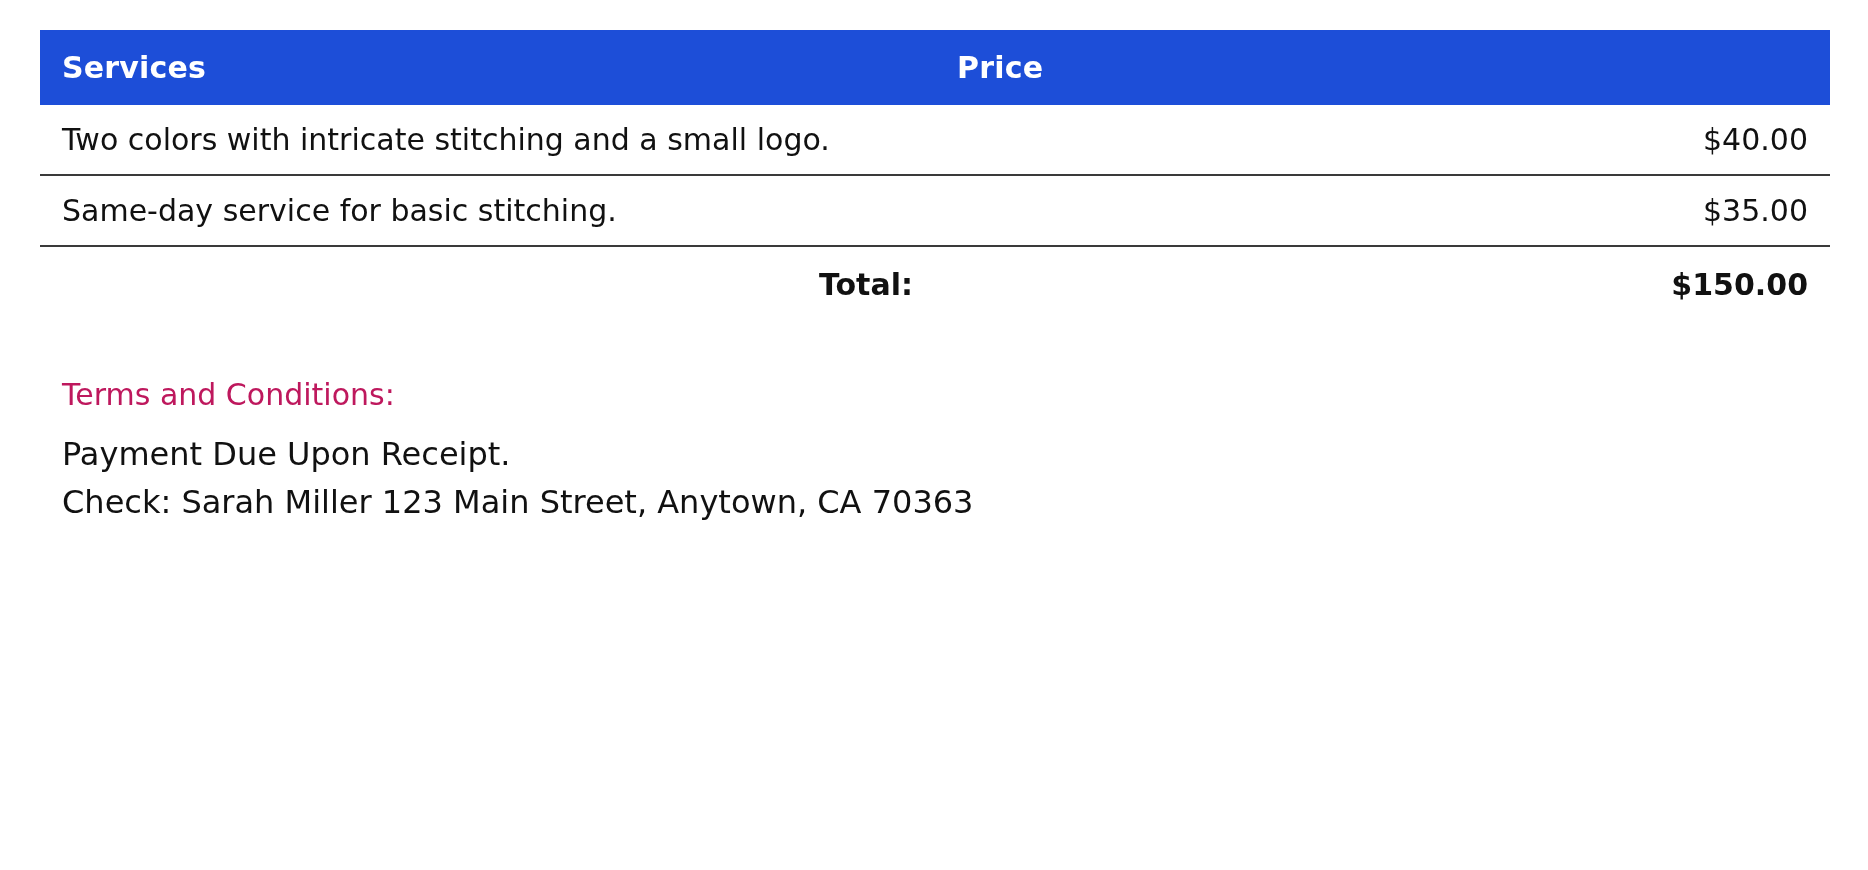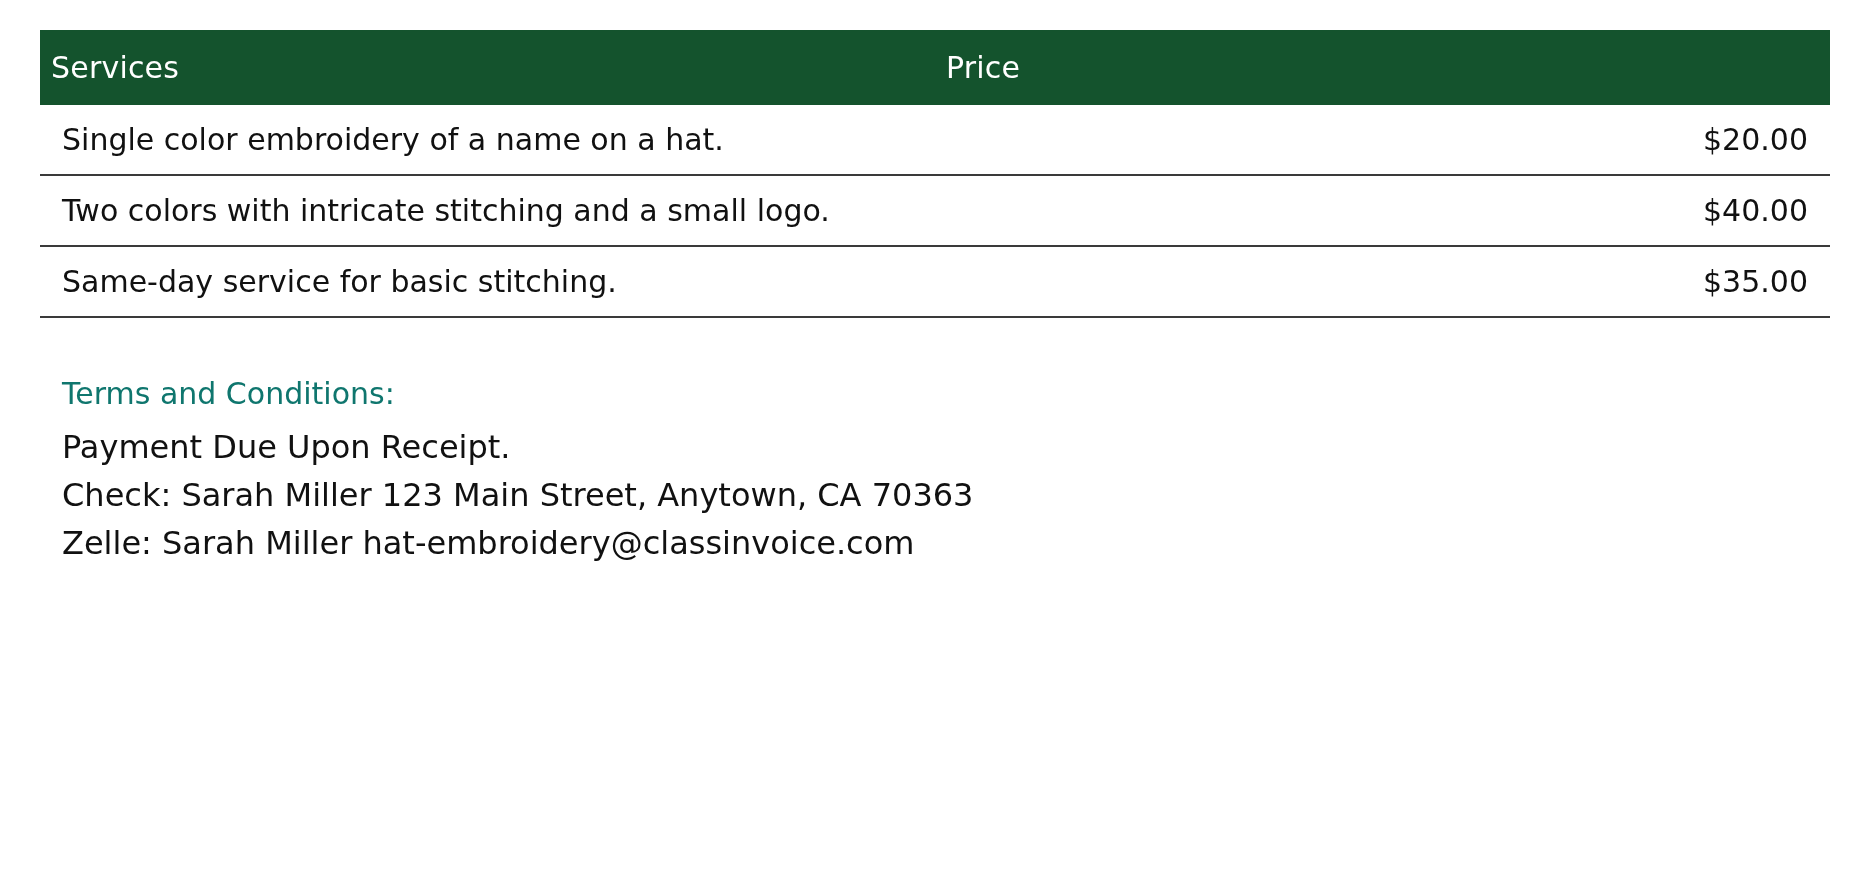--- a/index.html
+++ b/index.html
@@ -19,25 +19,25 @@
     height: 870px;
     box-sizing: border-box;
     padding: 30px 40px 0 40px;
   }
   .invoice-table {
     width: 1790px;
     border-collapse: collapse;
     table-layout: fixed;
   }
   .invoice-table thead th {
-    background: #14532d;
+    background: #1d4ed8;
     color: #ffffff;
     font-size: 30px;
-    font-weight: normal;
-    padding: 20px 11px;
+    font-weight: bold;
+    padding: 20px 22px;
     text-align: left;
     letter-spacing: 0.2px;
   }
   .invoice-table thead th.price-col {
   }
   .invoice-table tbody td {
     font-size: 30px;
     padding: 17px 22px 17px 22px;
     border-bottom: 2px solid #3a3a3a;
     color: #111111;
@@ -56,23 +56,23 @@
     text-align: right;
     font-weight: bold;
     font-size: 30px;
     padding-right: 90px;
   }
   .terms {
     margin-top: 58px;
     padding-left: 22px;
   }
   .terms-heading {
-    color: #0f766e;
+    color: #be185d;
     font-size: 30px;
-    margin-bottom: 12px;
+    margin-bottom: 18px;
   }
   .terms-line {
     font-size: 32px;
     color: #111111;
     line-height: 1.50;
   }
 </style>
 </head>
 <body>
 
@@ -80,34 +80,33 @@
 
   <table class="invoice-table">
     <thead>
       <tr>
         <th>Services</th>
         <th class="price-col">Price</th>
       </tr>
     </thead>
     <tbody>
       <tr>
-        <td>Single color embroidery of a name on a hat.</td>
-        <td class="price-col">$20.00</td>
-      </tr>
-      <tr>
         <td>Two colors with intricate stitching and a small logo.</td>
         <td class="price-col">$40.00</td>
       </tr>
       <tr>
         <td>Same-day service for basic stitching.</td>
         <td class="price-col">$35.00</td>
+      </tr>
+      <tr class="total-row">
+        <td class="total-label">Total:</td>
+        <td class="price-col">$150.00</td>
       </tr>
     </tbody>
   </table>
 
   <div class="terms">
     <div class="terms-heading">Terms and Conditions:</div>
     <div class="terms-line">Payment Due Upon Receipt.</div>
     <div class="terms-line">Check: Sarah Miller 123 Main Street, Anytown, CA 70363</div>
-    <div class="terms-line">Zelle: Sarah Miller hat-embroidery@classinvoice.com</div>
   </div>
 
 </div>
 
 </body></html>

